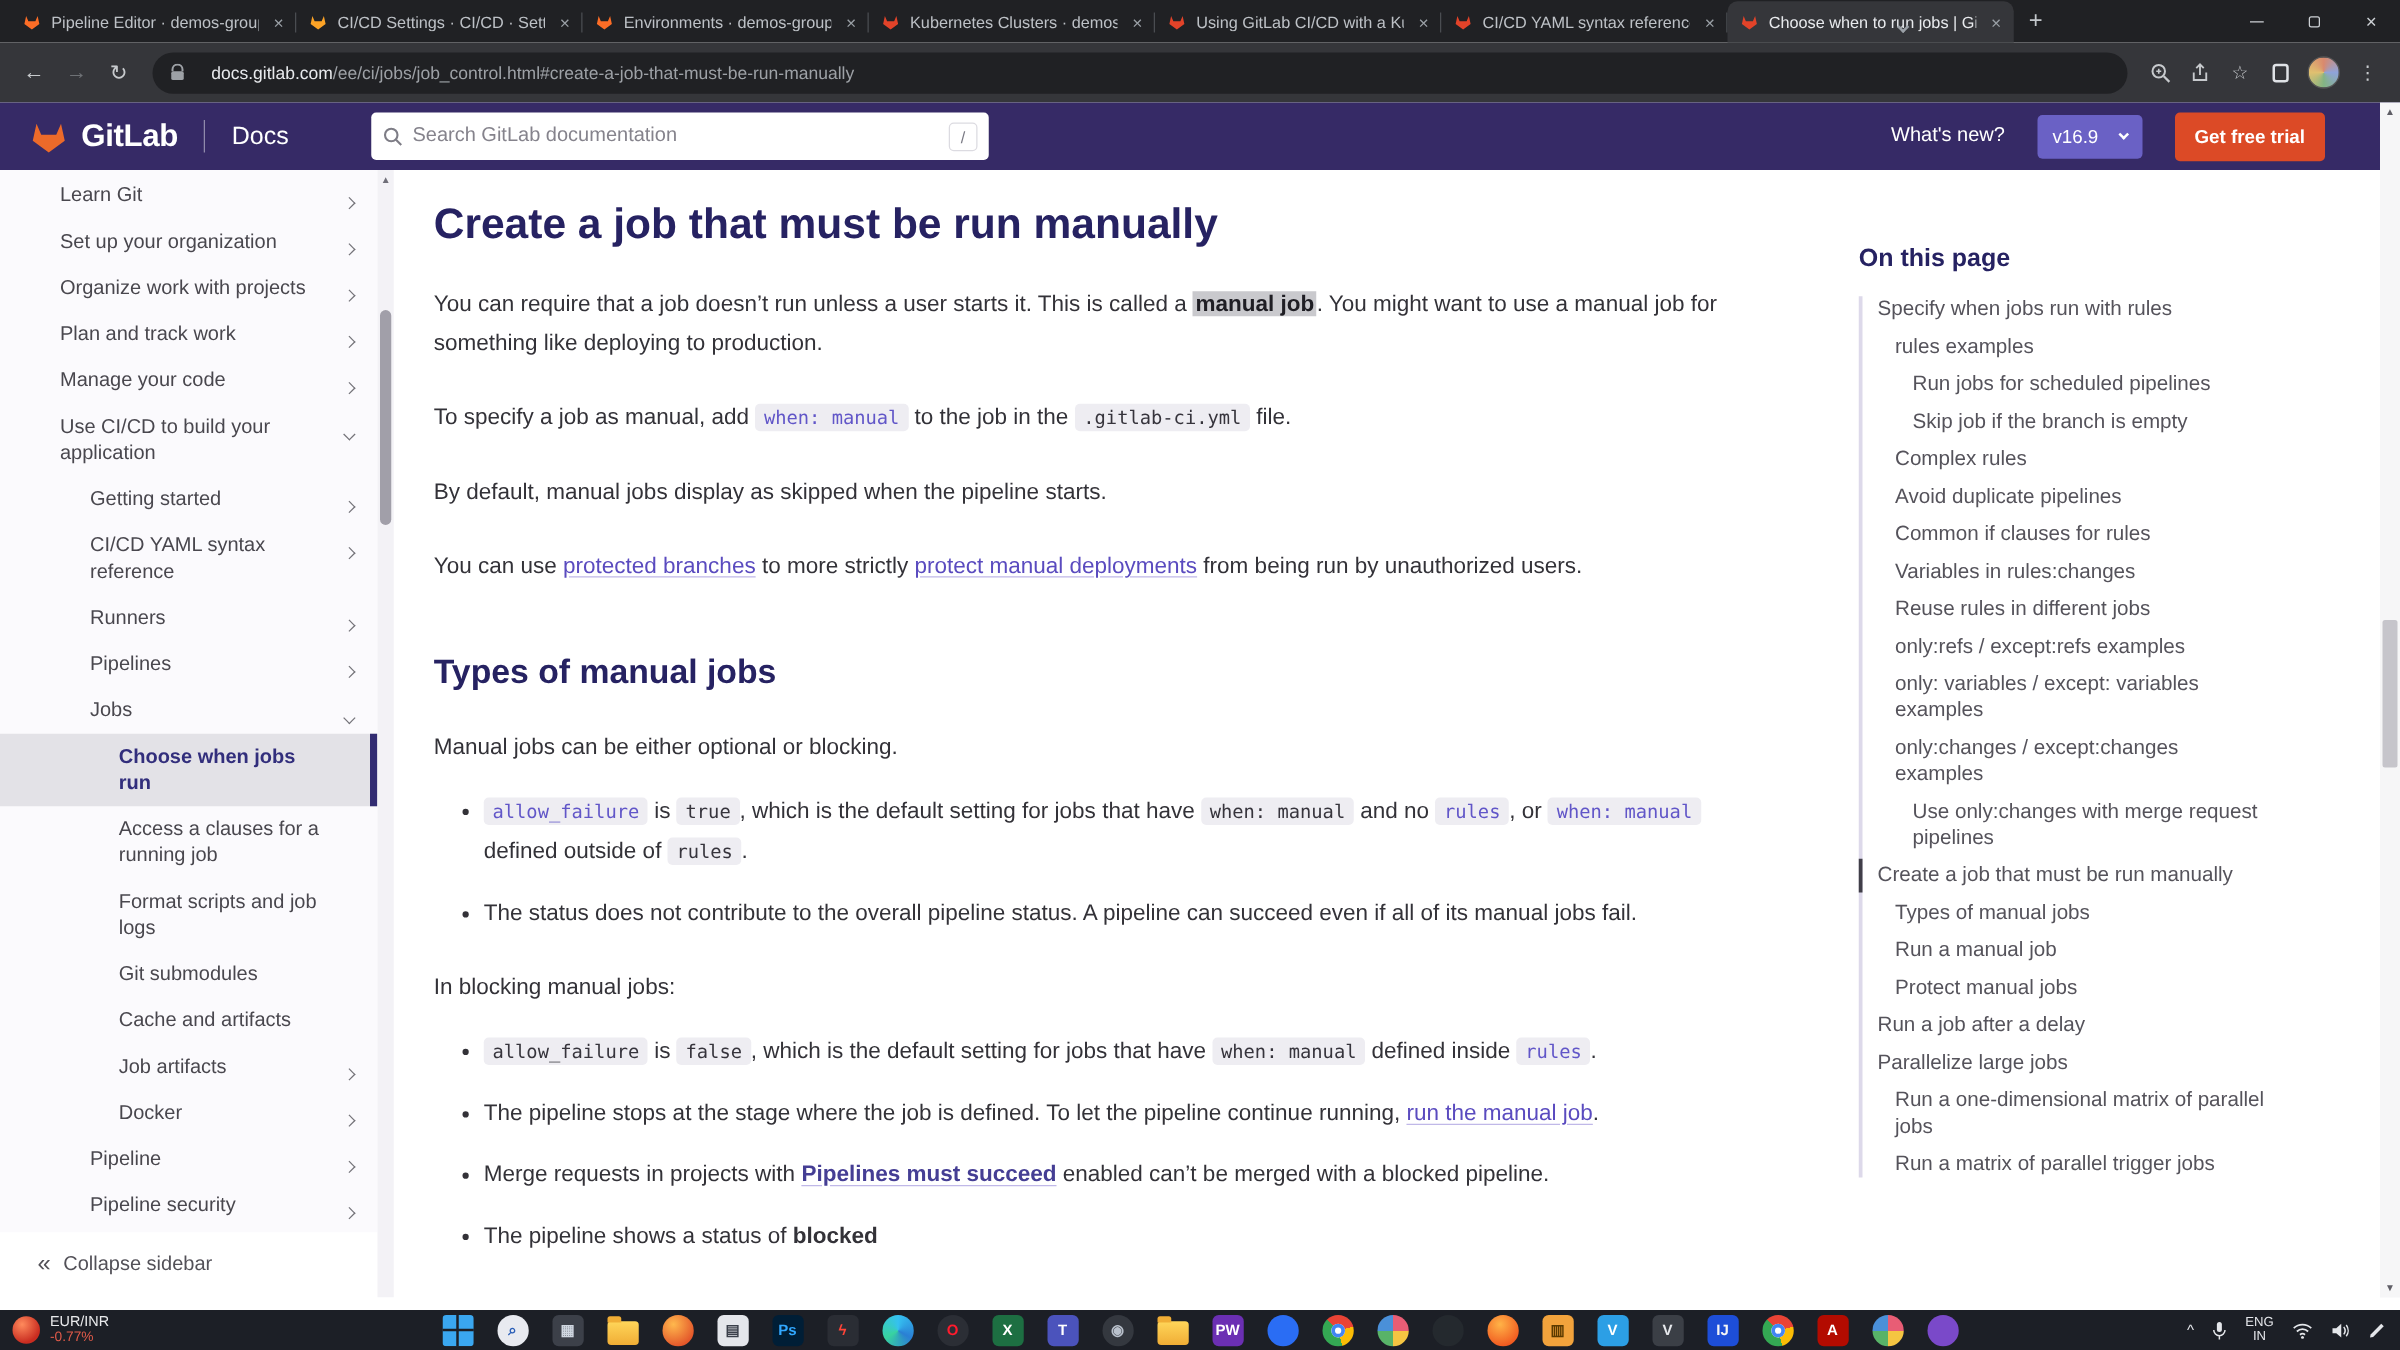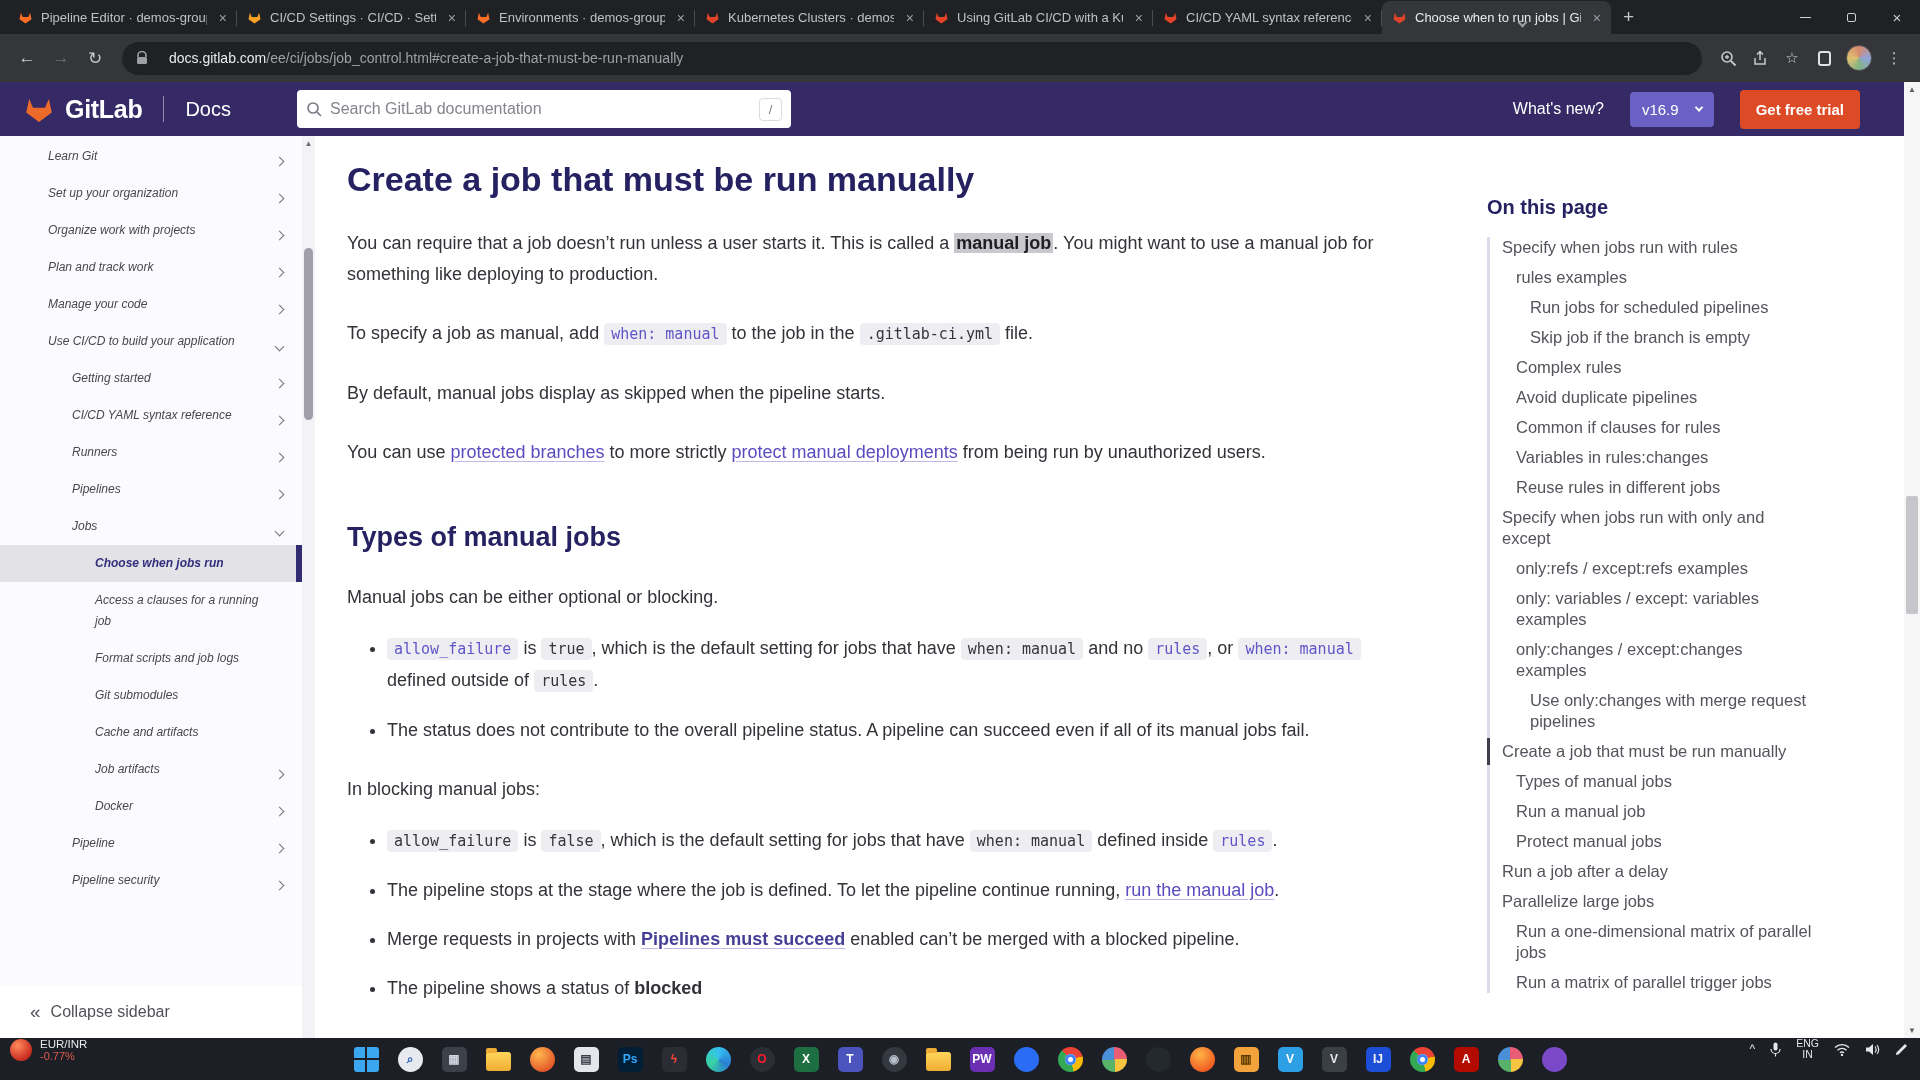--- a/index.html
+++ b/index.html
@@ -64,22 +64,22 @@
   .verbtn .chev { border-color:#fff; width:6px; height:6px; transform:rotate(45deg) translate(-1px,-1px); }
   .ctabtn { background:#dc4a26; color:#fff; font-size:15px; font-weight:700; border-radius:4px;
     padding:11px 16px; }
 
   
   .page { position:absolute; top:136px; bottom:42px; left:0; right:0; background:#fff; overflow:hidden; }
 
   
   .sidebar { position:absolute; left:0; top:0; width:302px; height:850px; background:#fbfafd;
     padding-top:10px; overflow:hidden; }
-  .sb-item { position:relative; font-size:12px; line-height:21px; color:#49474e; margin-bottom:16px;
-    padding-right:36px; cursor:pointer;font-style:italic; }
+  .sb-item { position:relative; font-size:16px; line-height:21px; color:#49474e; margin-bottom:16px;
+    padding-right:36px; cursor:pointer; }
   .sb-item.lvl1 { padding-left:48px; }
   .sb-item.lvl2 { padding-left:72px; }
   .sb-item.lvl3 { padding-left:95px; }
   .sb-item .chevbox { position:absolute; right:19px; top:5px; }
   .chev-right { display:inline-block; width:7px; height:7px; border-right:1.8px solid #737278;
     border-bottom:1.8px solid #737278; transform:rotate(-45deg); }
   .chev-down { display:inline-block; width:7px; height:7px; border-right:1.8px solid #737278;
     border-bottom:1.8px solid #737278; transform:rotate(45deg); }
   .sb-item.active { color:#322e7c; font-weight:700; background:#e3e2e7;
     box-shadow:0 -8px 0 #e3e2e7, 0 8px 0 #e3e2e7; }
@@ -119,22 +119,22 @@
   .toc-item.current::before { content:""; position:absolute; left:-29px; top:-3px; bottom:-3px;
     width:3px; background:#403e48; }
   .toc-item.t1.current::before { left:-15px; }
 
   
   .pg-scroll { position:absolute; right:0; top:82px; width:16px; height:956px; background:#f6f6f7; z-index:6; }
   .pg-scroll .arr { position:absolute; left:0; right:0; text-align:center; font-size:8px; color:#5f5e66; }
   .pg-thumb { position:absolute; left:2px; right:2px; top:414px; height:118px; background:#c6c5cb; border-radius:2px; }
 
   
-  .taskbar { position:absolute; bottom:0; left:0; right:0; height:42px; background:#1c1f26;
-    display:flex; z-index:10; }
+  .taskbar { position:absolute; bottom:0; left:0; right:0; height:32px; background:#1c1f26;
+    display:flex; align-items:center; z-index:10; }
   .widget { position:absolute; left:10px; display:flex; align-items:center; gap:8px; }
   .widget-ic { width:22px; height:22px; border-radius:50%;
     background:radial-gradient(circle at 35% 30%, #ff8a5c, #c92c20 70%); }
   .widget-txt { display:flex; flex-direction:column; line-height:12px; }
   .widget-pair { font-size:11.5px; color:#e9eaec; }
   .widget-change { font-size:11px; color:#e05a49; }
   .tb-center { margin:0 auto; display:flex; align-items:center; gap:19px; }
   .tb-ic { width:25px; height:25px; border-radius:5px; display:flex; align-items:center;
     justify-content:center; font-size:12px; font-weight:700; color:#fff; cursor:pointer; }
   .round { border-radius:50%; }
@@ -347,21 +347,20 @@
       <div class="toc-list" id="toclist">
           <div class="toc-item t1">Specify when jobs run with rules</div>
           <div class="toc-item t2">rules examples</div>
           <div class="toc-item t3">Run jobs for scheduled pipelines</div>
           <div class="toc-item t3">Skip job if the branch is empty</div>
           <div class="toc-item t2">Complex rules</div>
           <div class="toc-item t2">Avoid duplicate pipelines</div>
           <div class="toc-item t2">Common if clauses for rules</div>
           <div class="toc-item t2">Variables in rules:changes</div>
           <div class="toc-item t2">Reuse rules in different jobs</div>
-          <div class="toc-item t1">Specify when jobs run with only and except</div>
           <div class="toc-item t2">only:refs / except:refs examples</div>
           <div class="toc-item t2">only: variables / except: variables examples</div>
           <div class="toc-item t2">only:changes / except:changes examples</div>
           <div class="toc-item t3">Use only:changes with merge request pipelines</div>
           <div class="toc-item t1 current">Create a job that must be run manually</div>
           <div class="toc-item t2">Types of manual jobs</div>
           <div class="toc-item t2">Run a manual job</div>
           <div class="toc-item t2">Protect manual jobs</div>
           <div class="toc-item t1">Run a job after a delay</div>
           <div class="toc-item t1">Parallelize large jobs</div>

